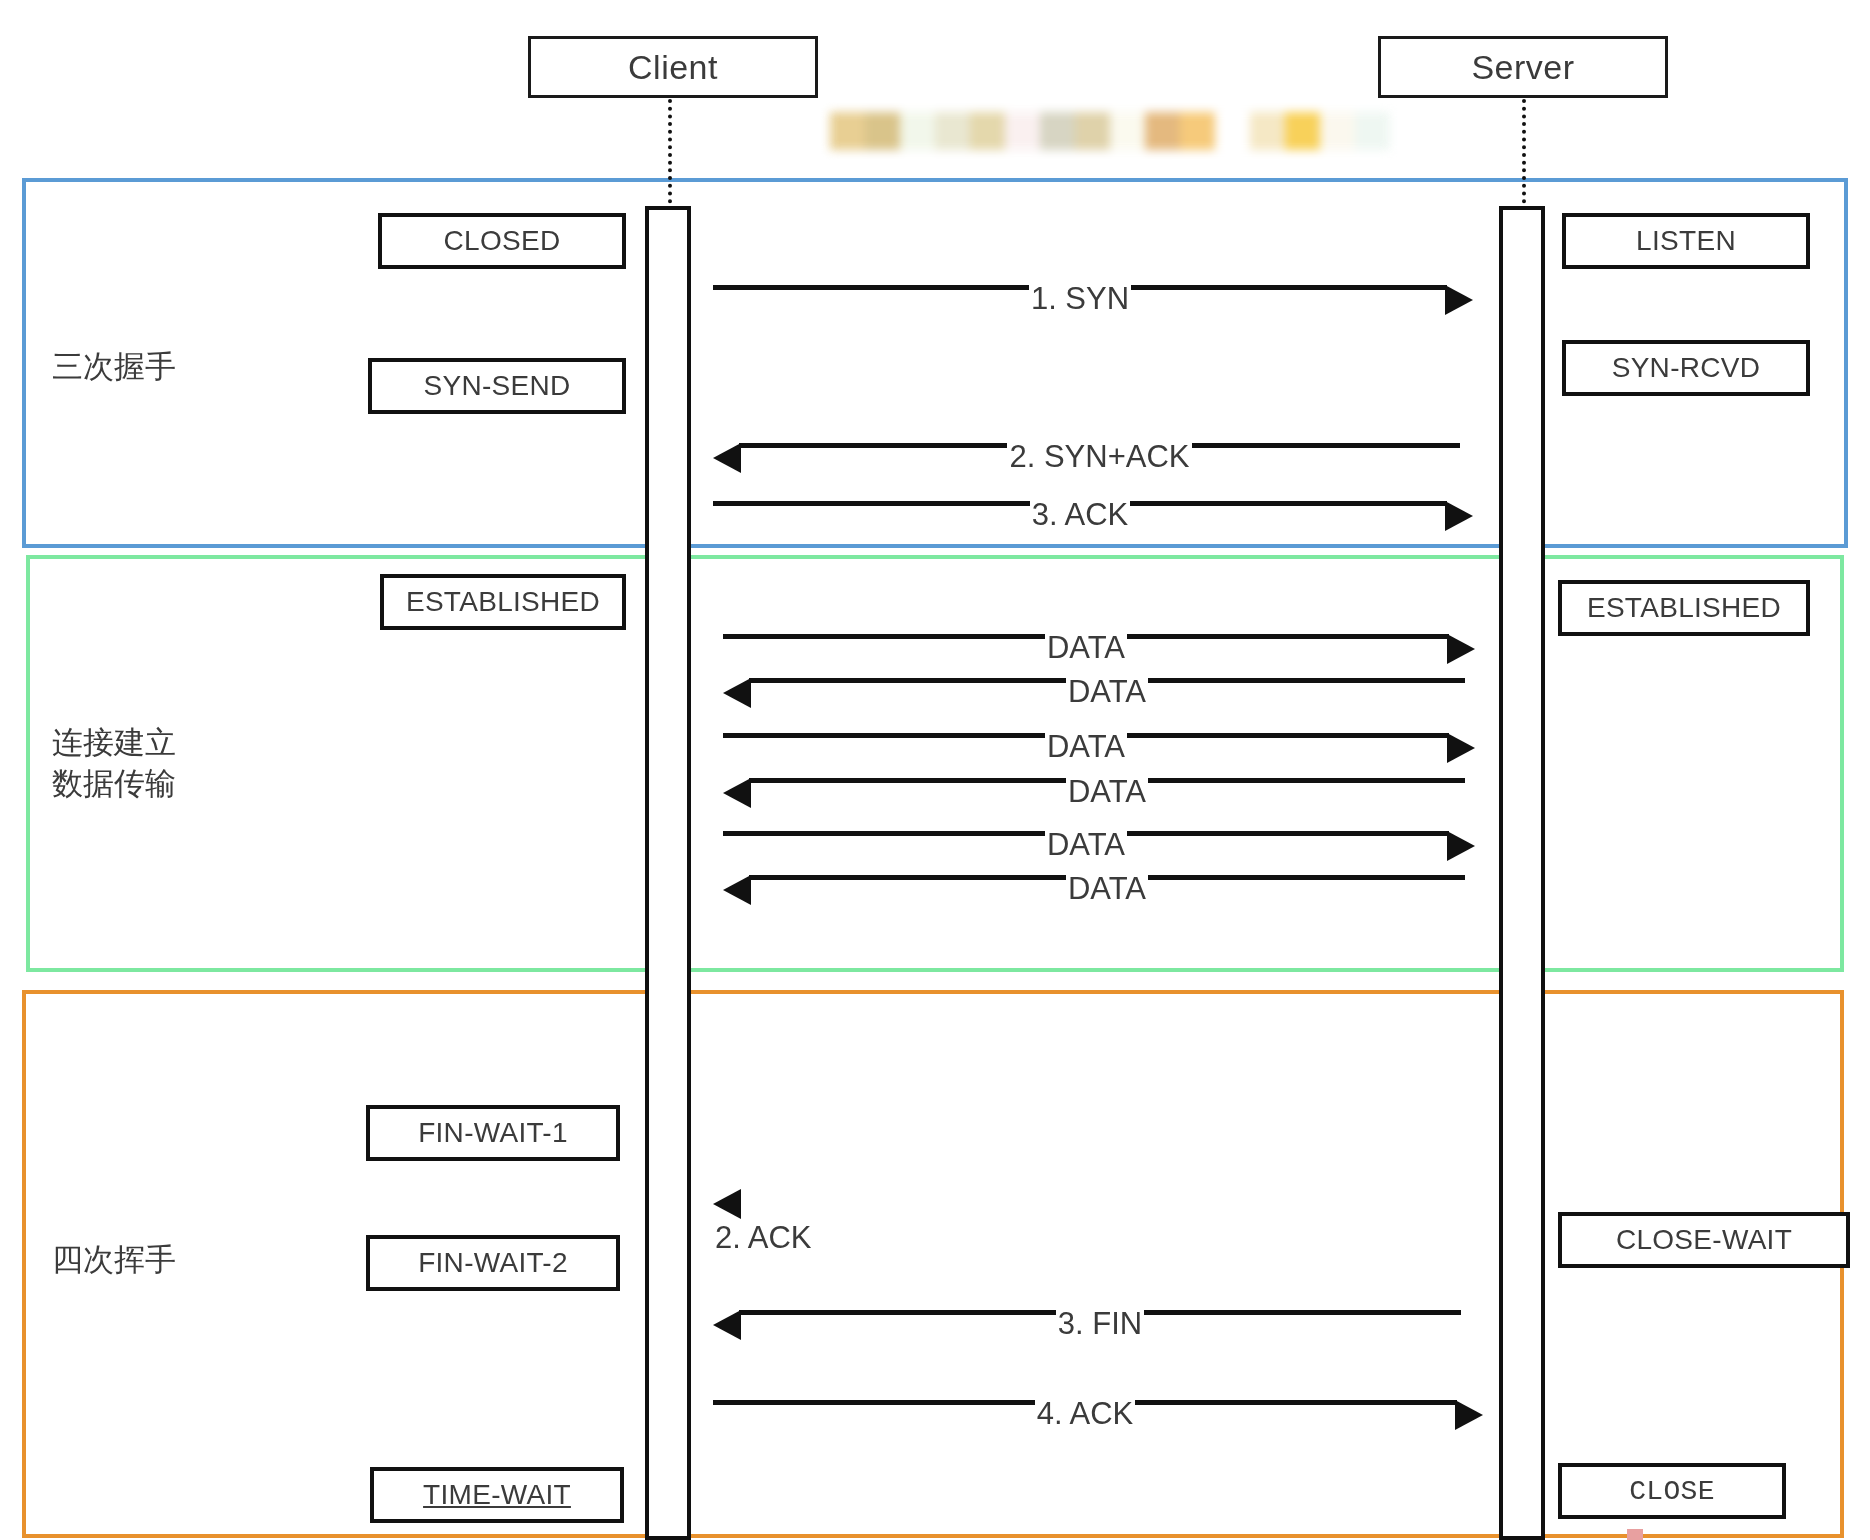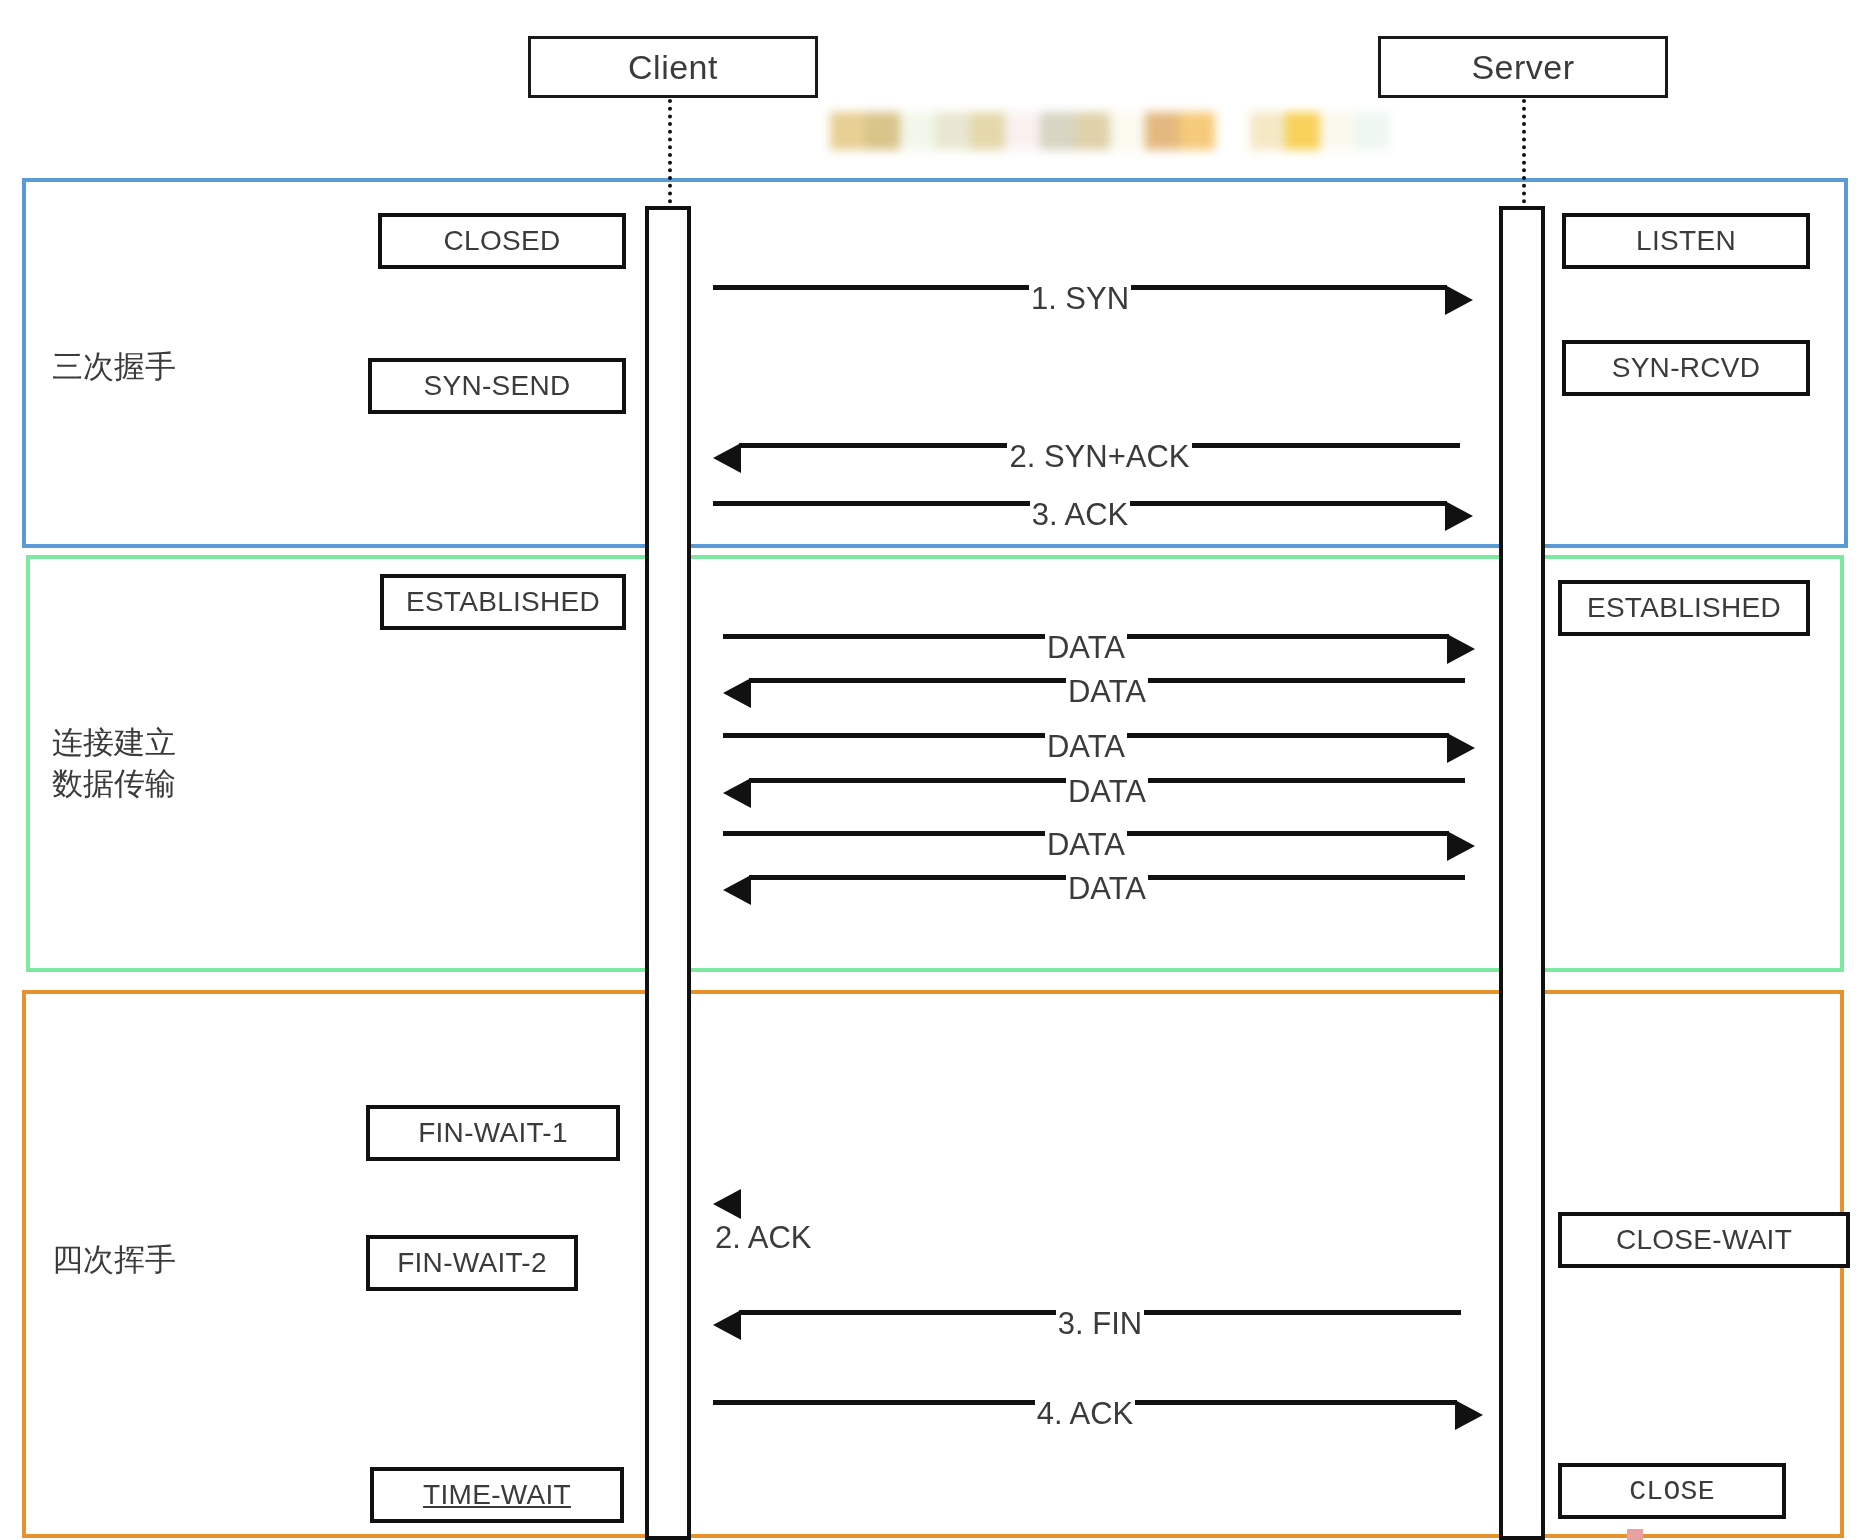--- a/index.html
+++ b/index.html
@@ -187,21 +187,21 @@
   </div>
   <div class="state-box" style="left:368px; top:358px; width:258px; height:56px;">
     <span>SYN-SEND</span>
   </div>
   <div class="state-box" style="left:380px; top:574px; width:246px; height:56px;">
     <span>ESTABLISHED</span>
   </div>
   <div class="state-box" style="left:366px; top:1105px; width:254px; height:56px;">
     <span>FIN-WAIT-1</span>
   </div>
-  <div class="state-box" style="left:366px; top:1235px; width:212px; height:56px;justify-content:center;">
+  <div class="state-box" style="left:366px; top:1235px; width:254px; height:56px;justify-content:center;">
     <span>FIN-WAIT-2</span>
   </div>
   <div class="state-box" style="left:370px; top:1467px; width:254px; height:56px;text-decoration:underline;">
     <span>TIME-WAIT</span>
   </div>
 
   <div class="state-box" style="left:1562px; top:213px; width:248px; height:56px;">
     <span>LISTEN</span>
   </div>
   <div class="state-box" style="left:1562px; top:340px; width:248px; height:56px;">

